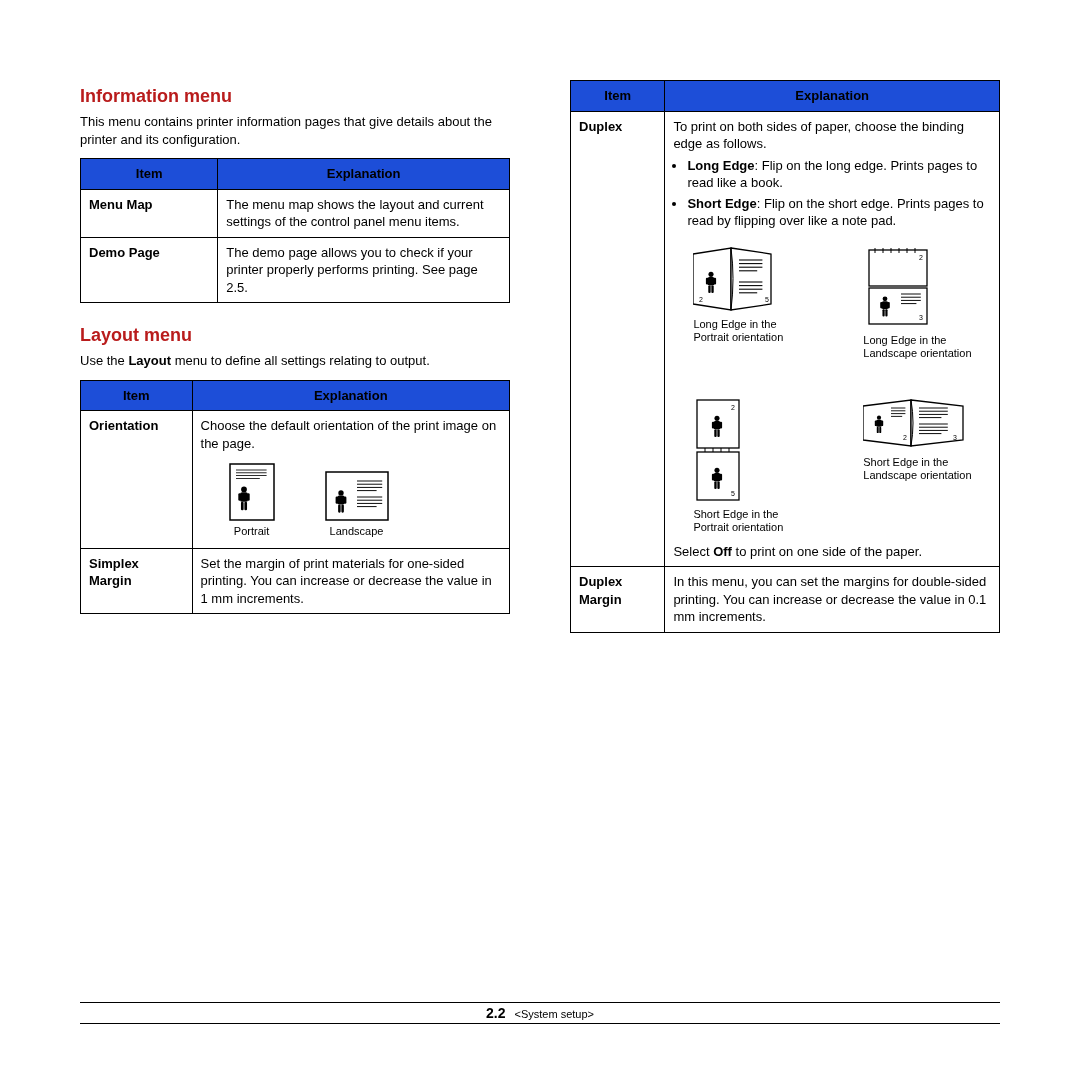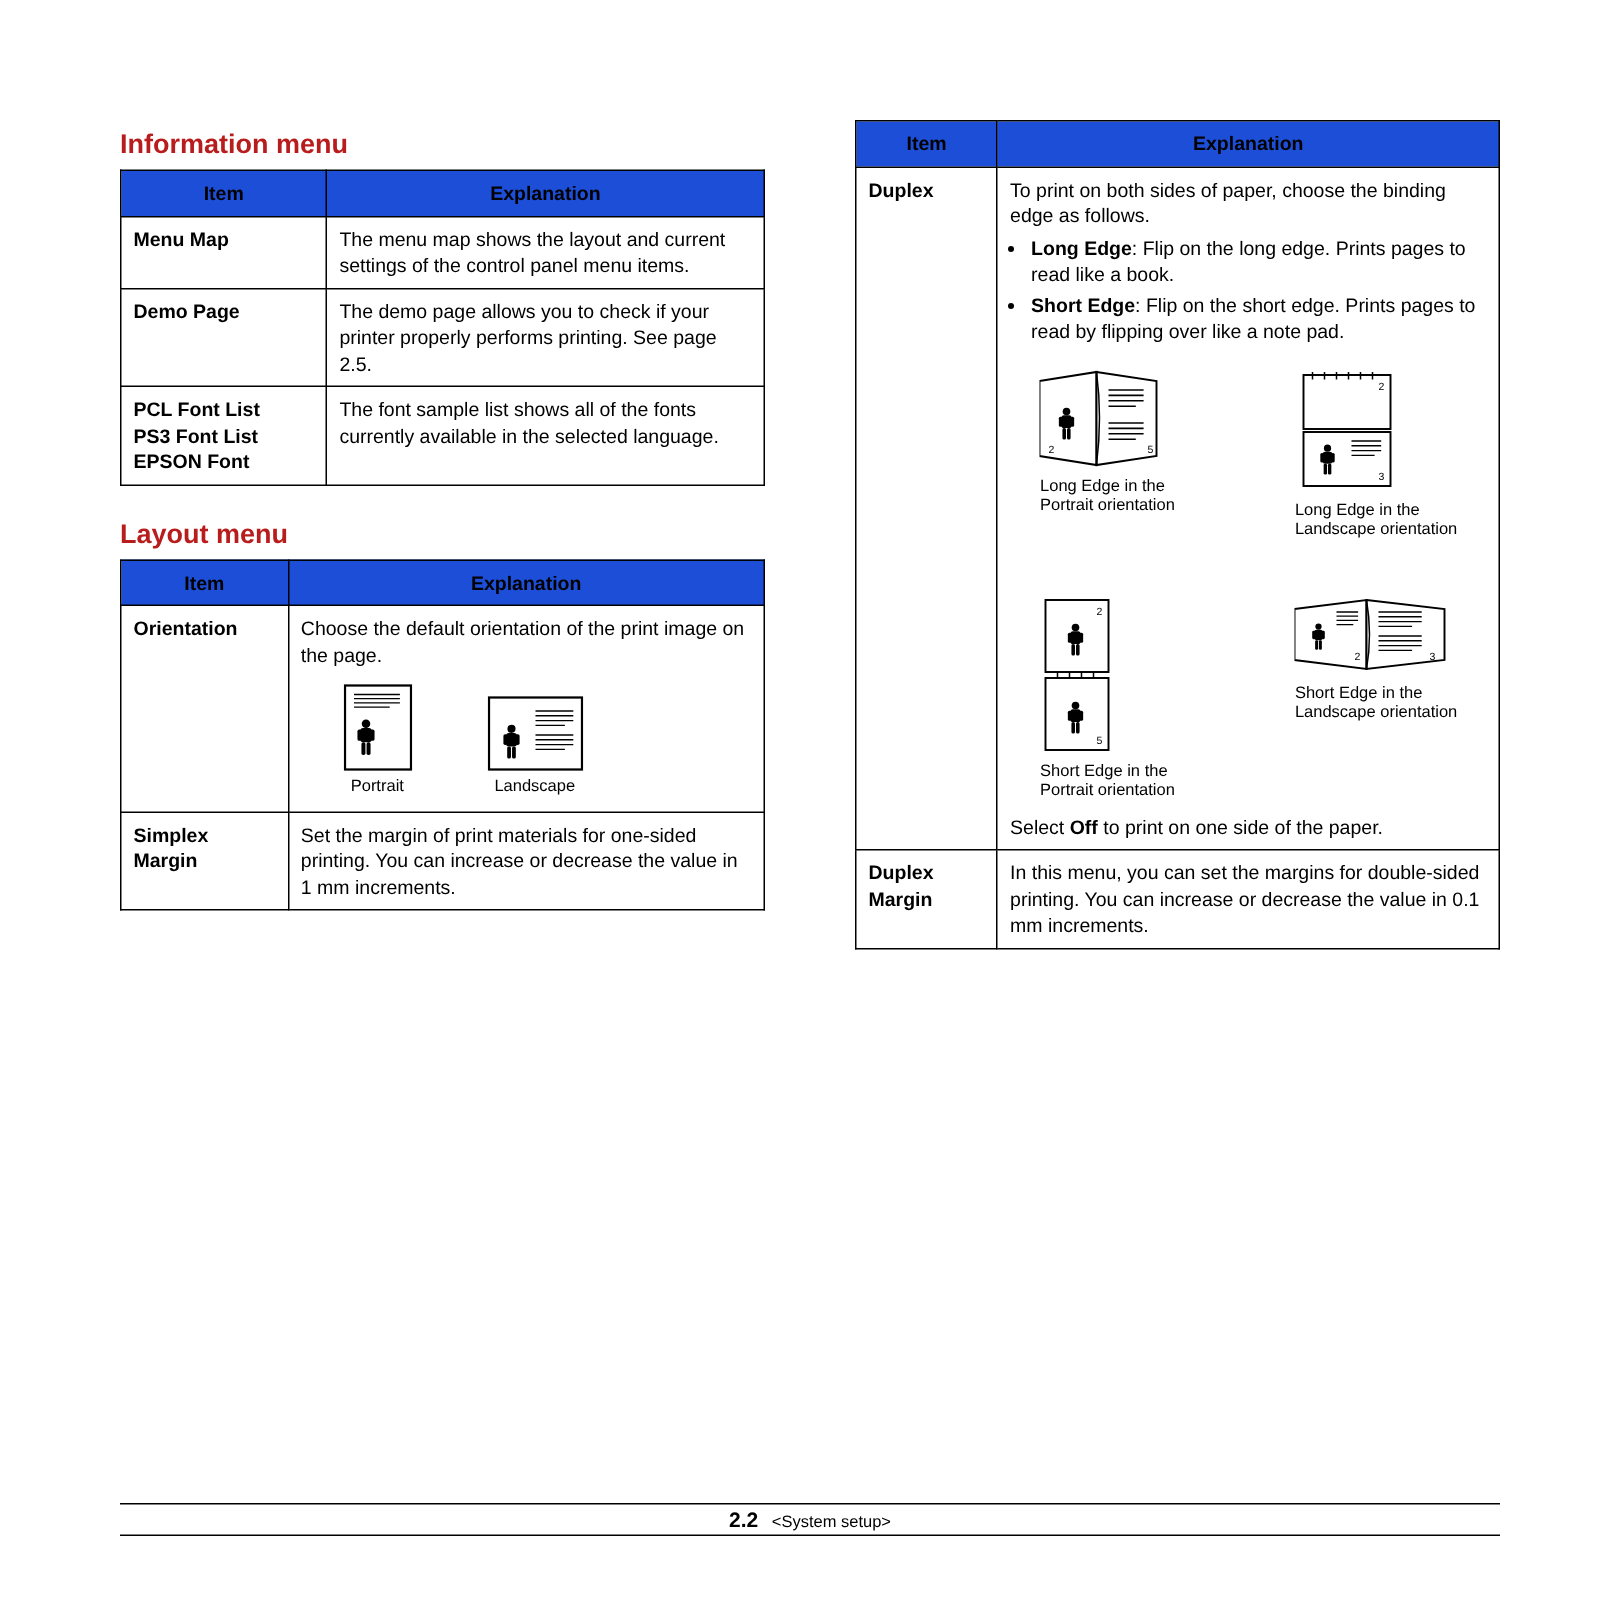--- a/index.html
+++ b/index.html
@@ -82,47 +82,43 @@
       <line x1="0" y1="12" x2="14" y2="12" stroke="#000" stroke-width="1.2"></line>
     </g>
   </defs>
 </svg>
 
 <div class="columns">
 
   <div class="col">
 
     <h2>Information menu</h2>
+    <p class="intro">This menu contains printer information pages that give details about the printer and its configuration.</p>
 
     <table>
       <tbody>
           <tr>
         <th style="width:32%">Item</th>
         <th>Explanation</th>
       </tr>
       <tr>
         <td class="item">Menu Map</td>
         <td>The menu map shows the layout and current settings of the control panel menu items.</td>
       </tr>
       <tr>
         <td class="item">Demo Page</td>
         <td>The demo page allows you to check if your printer properly performs printing. See page 2.5.</td>
       </tr>
-      <tr>
-        <td class="item">
-          <span>PCL Font List</span><br>
-          <span>PS3 Font List</span><br>
-          <span>EPSON Font</span>
-        </td>
-        <td>The font sample list shows all of the fonts currently available in the selected language.</td>
-      </tr>
     </tbody>
       </table>
 
     <h2>Layout menu</h2>
+    <p class="intro">
+      <span>Use the </span><span class="bold">Layout</span><span> menu to define all settings relating to output.</span>
+    </p>
 
     <table>
       <tbody>
           <tr>
         <th style="width:26%">Item</th>
         <th>Explanation</th>
       </tr>
       <tr>
         <td class="item">Orientation</td>
         <td>

